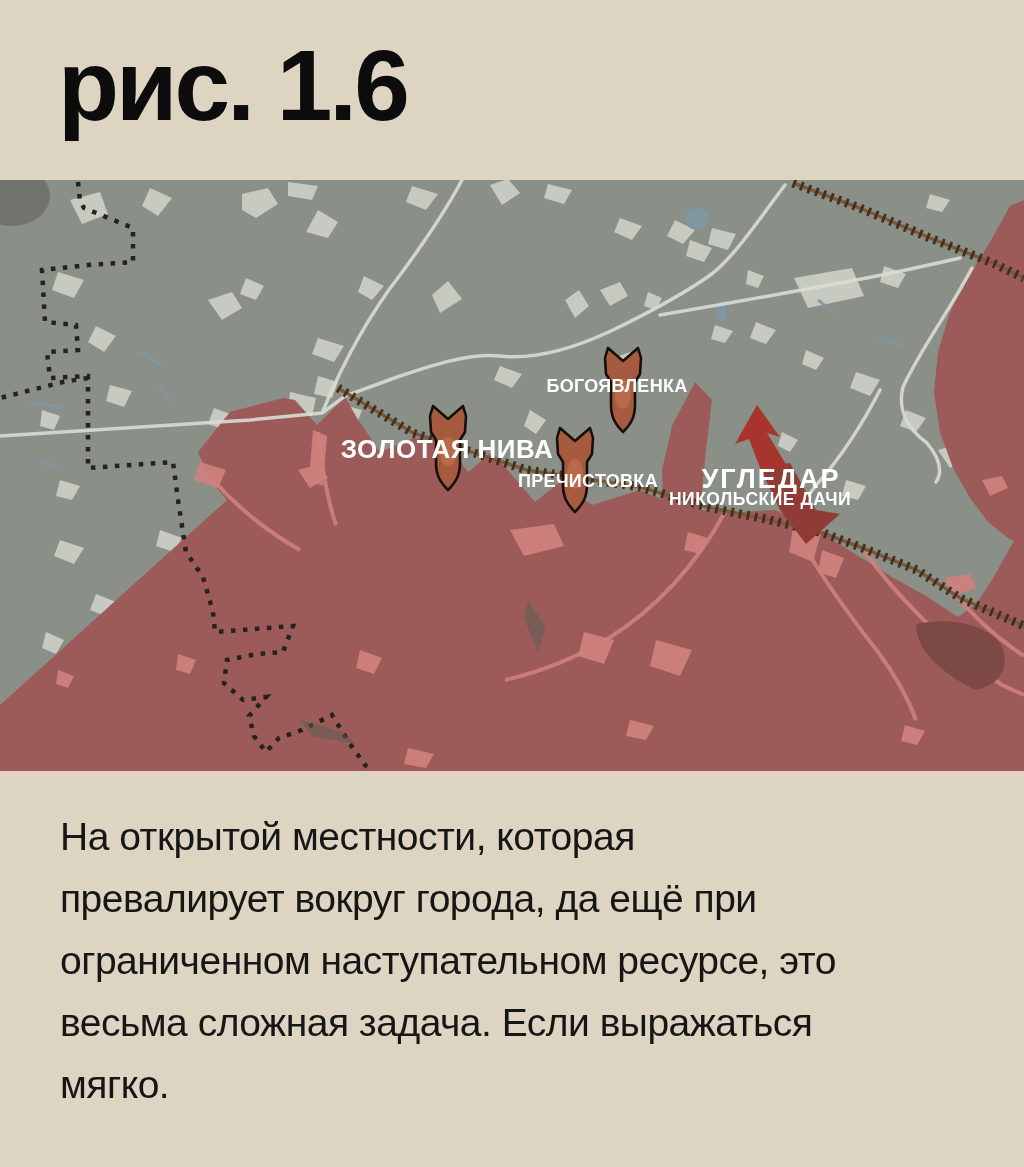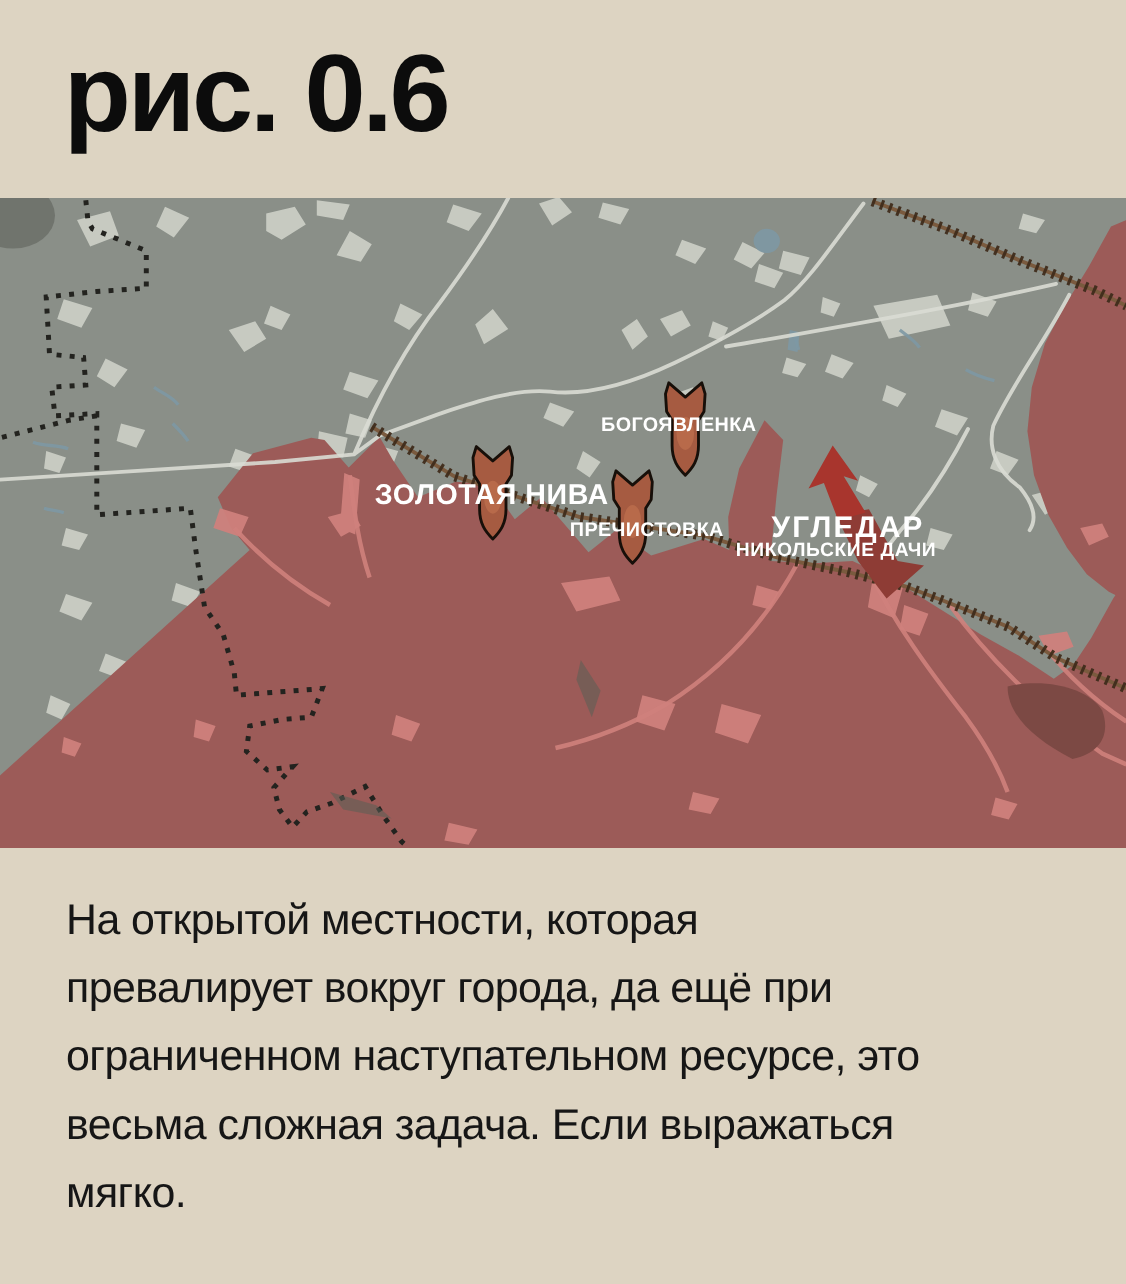--- a/index.html
+++ b/index.html
@@ -16,21 +16,21 @@
   .lbl-sm{font-size:18px;letter-spacing:0.3px;}
   .lbl-lg{font-size:26px;letter-spacing:0.5px;}
   .lbl-xl{font-size:27px;letter-spacing:2px;}
   .lbl-md{font-size:17.5px;letter-spacing:0.5px;}
 </style>
 </head>
 <body>
 
 <div class="page">
 
-  <div class="fig-title">рис. 0.6</div>
+  <div class="fig-title">рис. 1.6</div>
 
   <div class="map-wrap">
     <svg width="1024" height="591" viewBox="0 0 1024 591" xmlns="http://www.w3.org/2000/svg">
       <defs>
         <g id="bombShape">
           <path d="M0,13 L-15,0 L-18,10 L-17,26 L-12,34 L-12,57 C-12,70 -7,77 0,84 C7,77 12,70 12,57 L12,34 L17,26 L18,10 L15,0 Z" fill="#a65b41" stroke="#170f09" stroke-width="2.6" stroke-linejoin="round"></path>
           <ellipse cx="0" cy="46" rx="8" ry="15" fill="#c97a54" opacity="0.5"></ellipse>
         </g>
       </defs>
 

